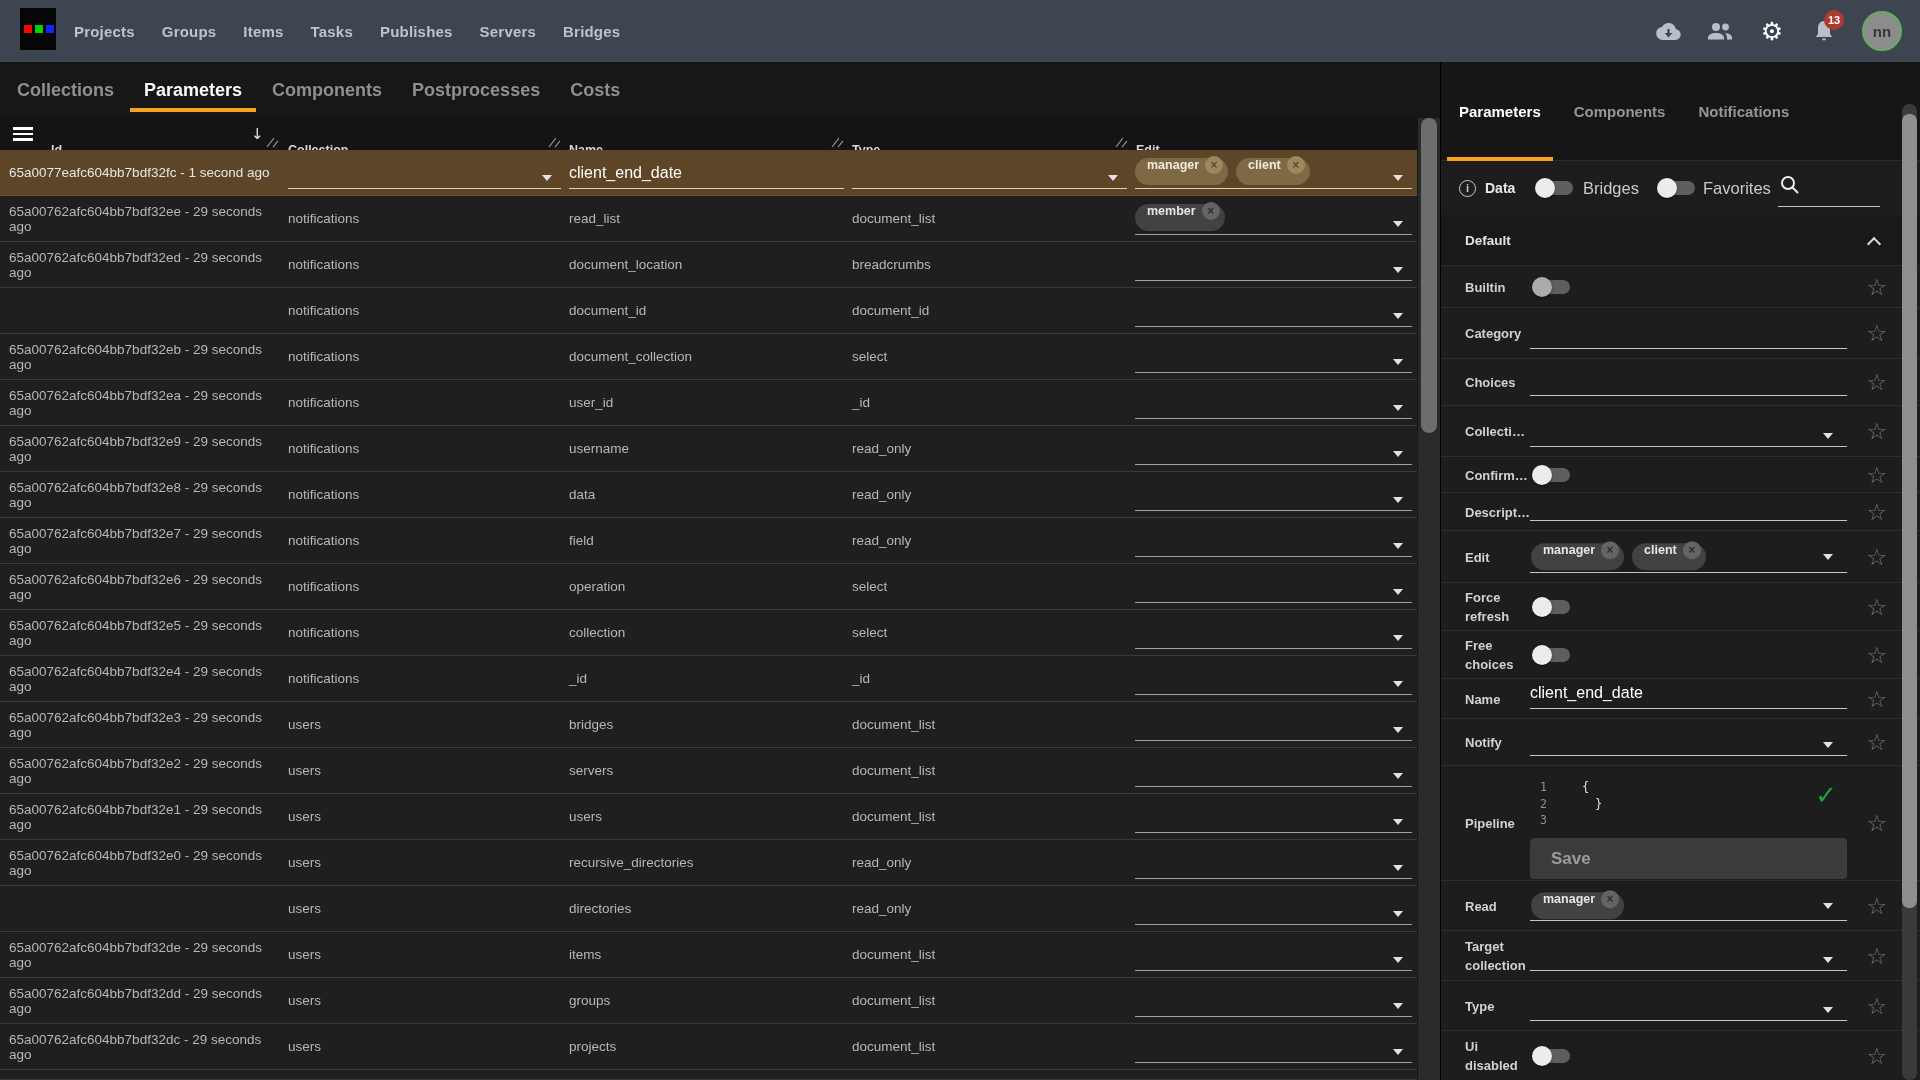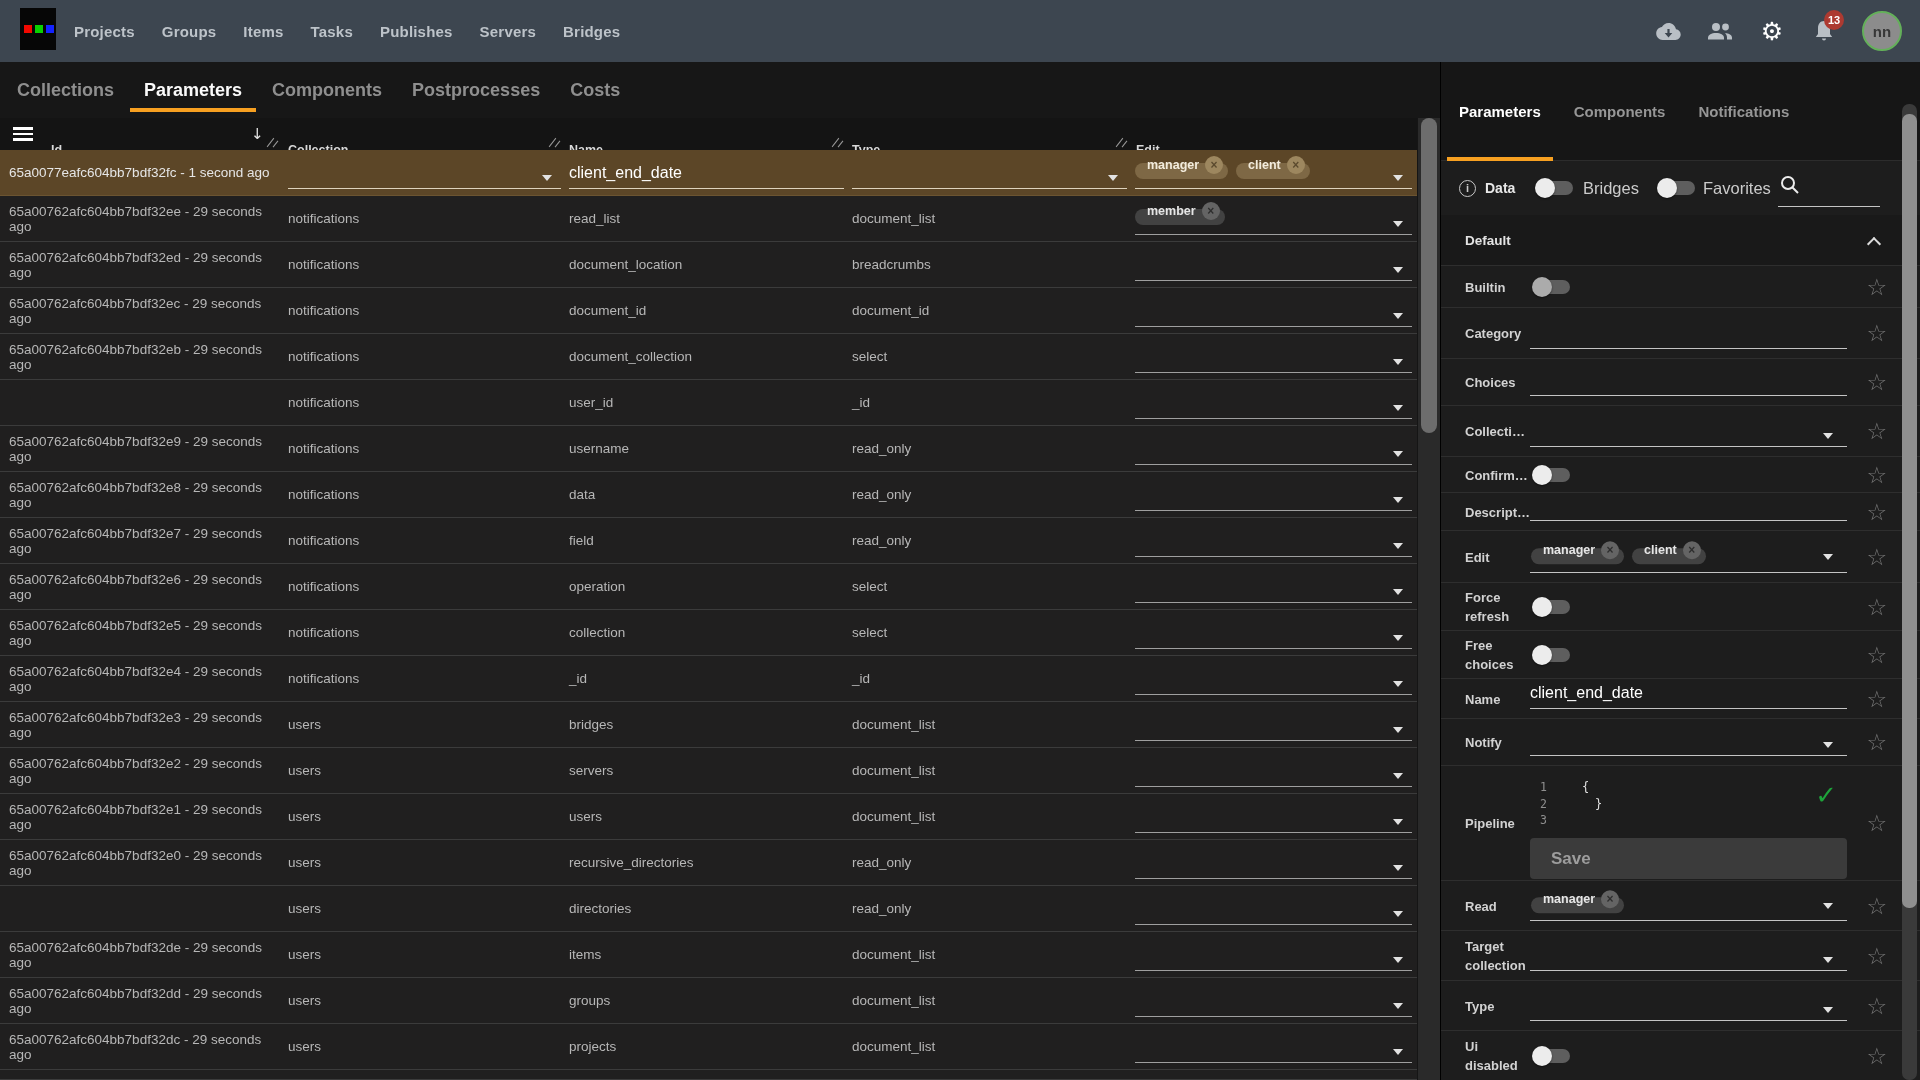--- a/index.html
+++ b/index.html
@@ -54,21 +54,21 @@
   .c-name { left:569px;  width:275px; }
   .c-type { left:852px;  width:275px; }
   .c-edit { left:1135px; width:277px; }
   .uline { position:absolute; left:0; right:0; bottom:6px; border-bottom:1.5px solid #9f9f9f; }
   .trow.selected .uline { border-color:#ded3bd; }
   .caret { width:0; height:0; border-left:5.5px solid transparent; border-right:5.5px solid transparent;
            border-top:6.5px solid #e2e2e2; }
   .cell .caret { position:absolute; right:9px; bottom:14px; }
   .name-val { color:#fff; font-size:16px; }
   .chiprow { display:flex; gap:8px; align-items:center; padding-bottom:3px; }
-  .chip { display:inline-flex; align-items:center; height:16px; border-radius:14px; padding:0 5px 12px 12px;
+  .chip { display:inline-flex; align-items:center; height:27px; border-radius:14px; padding:0 5px 12px 12px;
           background:#424242; color:#e6e6e6; font-size:12.5px; font-weight:bold; cursor:pointer; }
   .chip .x { width:18px; height:18px; margin-left:6px; border-radius:50%; background:#646464;
              color:#2e2e2e; font-size:12px; display:flex; align-items:center; justify-content:center; }
   .trow.selected .chip { background:#7e6845; color:#f3ecdd; }
   .trow.selected .chip .x { background:#9d875f; color:#5b4a2e; }
 
   
   #tgutter { position:absolute; left:1417px; top:118px; width:23px; height:962px; background:#2a2a2a; border-left:1px solid #151515; }
   #tthumb { position:absolute; left:3px; top:0px; width:16px; height:315px; border-radius:8px; background:#6d6d6d; }
 
@@ -251,21 +251,20 @@
         <div class="cell c-col">notifications</div>
         <div class="cell c-name">document_location</div>
         <div class="cell c-type">breadcrumbs</div>
         <div class="cell c-edit">
           <div class="chiprow"></div>
           <div class="uline"></div>
           <span class="caret"></span>
         </div>
       </div>
       <div class="trow">
-        <div class="cell c-id">65a00762afc604bb7bdf32ec - 29 seconds ago</div>
         <div class="cell c-col">notifications</div>
         <div class="cell c-name">document_id</div>
         <div class="cell c-type">document_id</div>
         <div class="cell c-edit">
           <div class="chiprow"></div>
           <div class="uline"></div>
           <span class="caret"></span>
         </div>
       </div>
       <div class="trow">
@@ -273,20 +272,21 @@
         <div class="cell c-col">notifications</div>
         <div class="cell c-name">document_collection</div>
         <div class="cell c-type">select</div>
         <div class="cell c-edit">
           <div class="chiprow"></div>
           <div class="uline"></div>
           <span class="caret"></span>
         </div>
       </div>
       <div class="trow">
+        <div class="cell c-id">65a00762afc604bb7bdf32ea - 29 seconds ago</div>
         <div class="cell c-col">notifications</div>
         <div class="cell c-name">user_id</div>
         <div class="cell c-type">_id</div>
         <div class="cell c-edit">
           <div class="chiprow"></div>
           <div class="uline"></div>
           <span class="caret"></span>
         </div>
       </div>
       <div class="trow">

